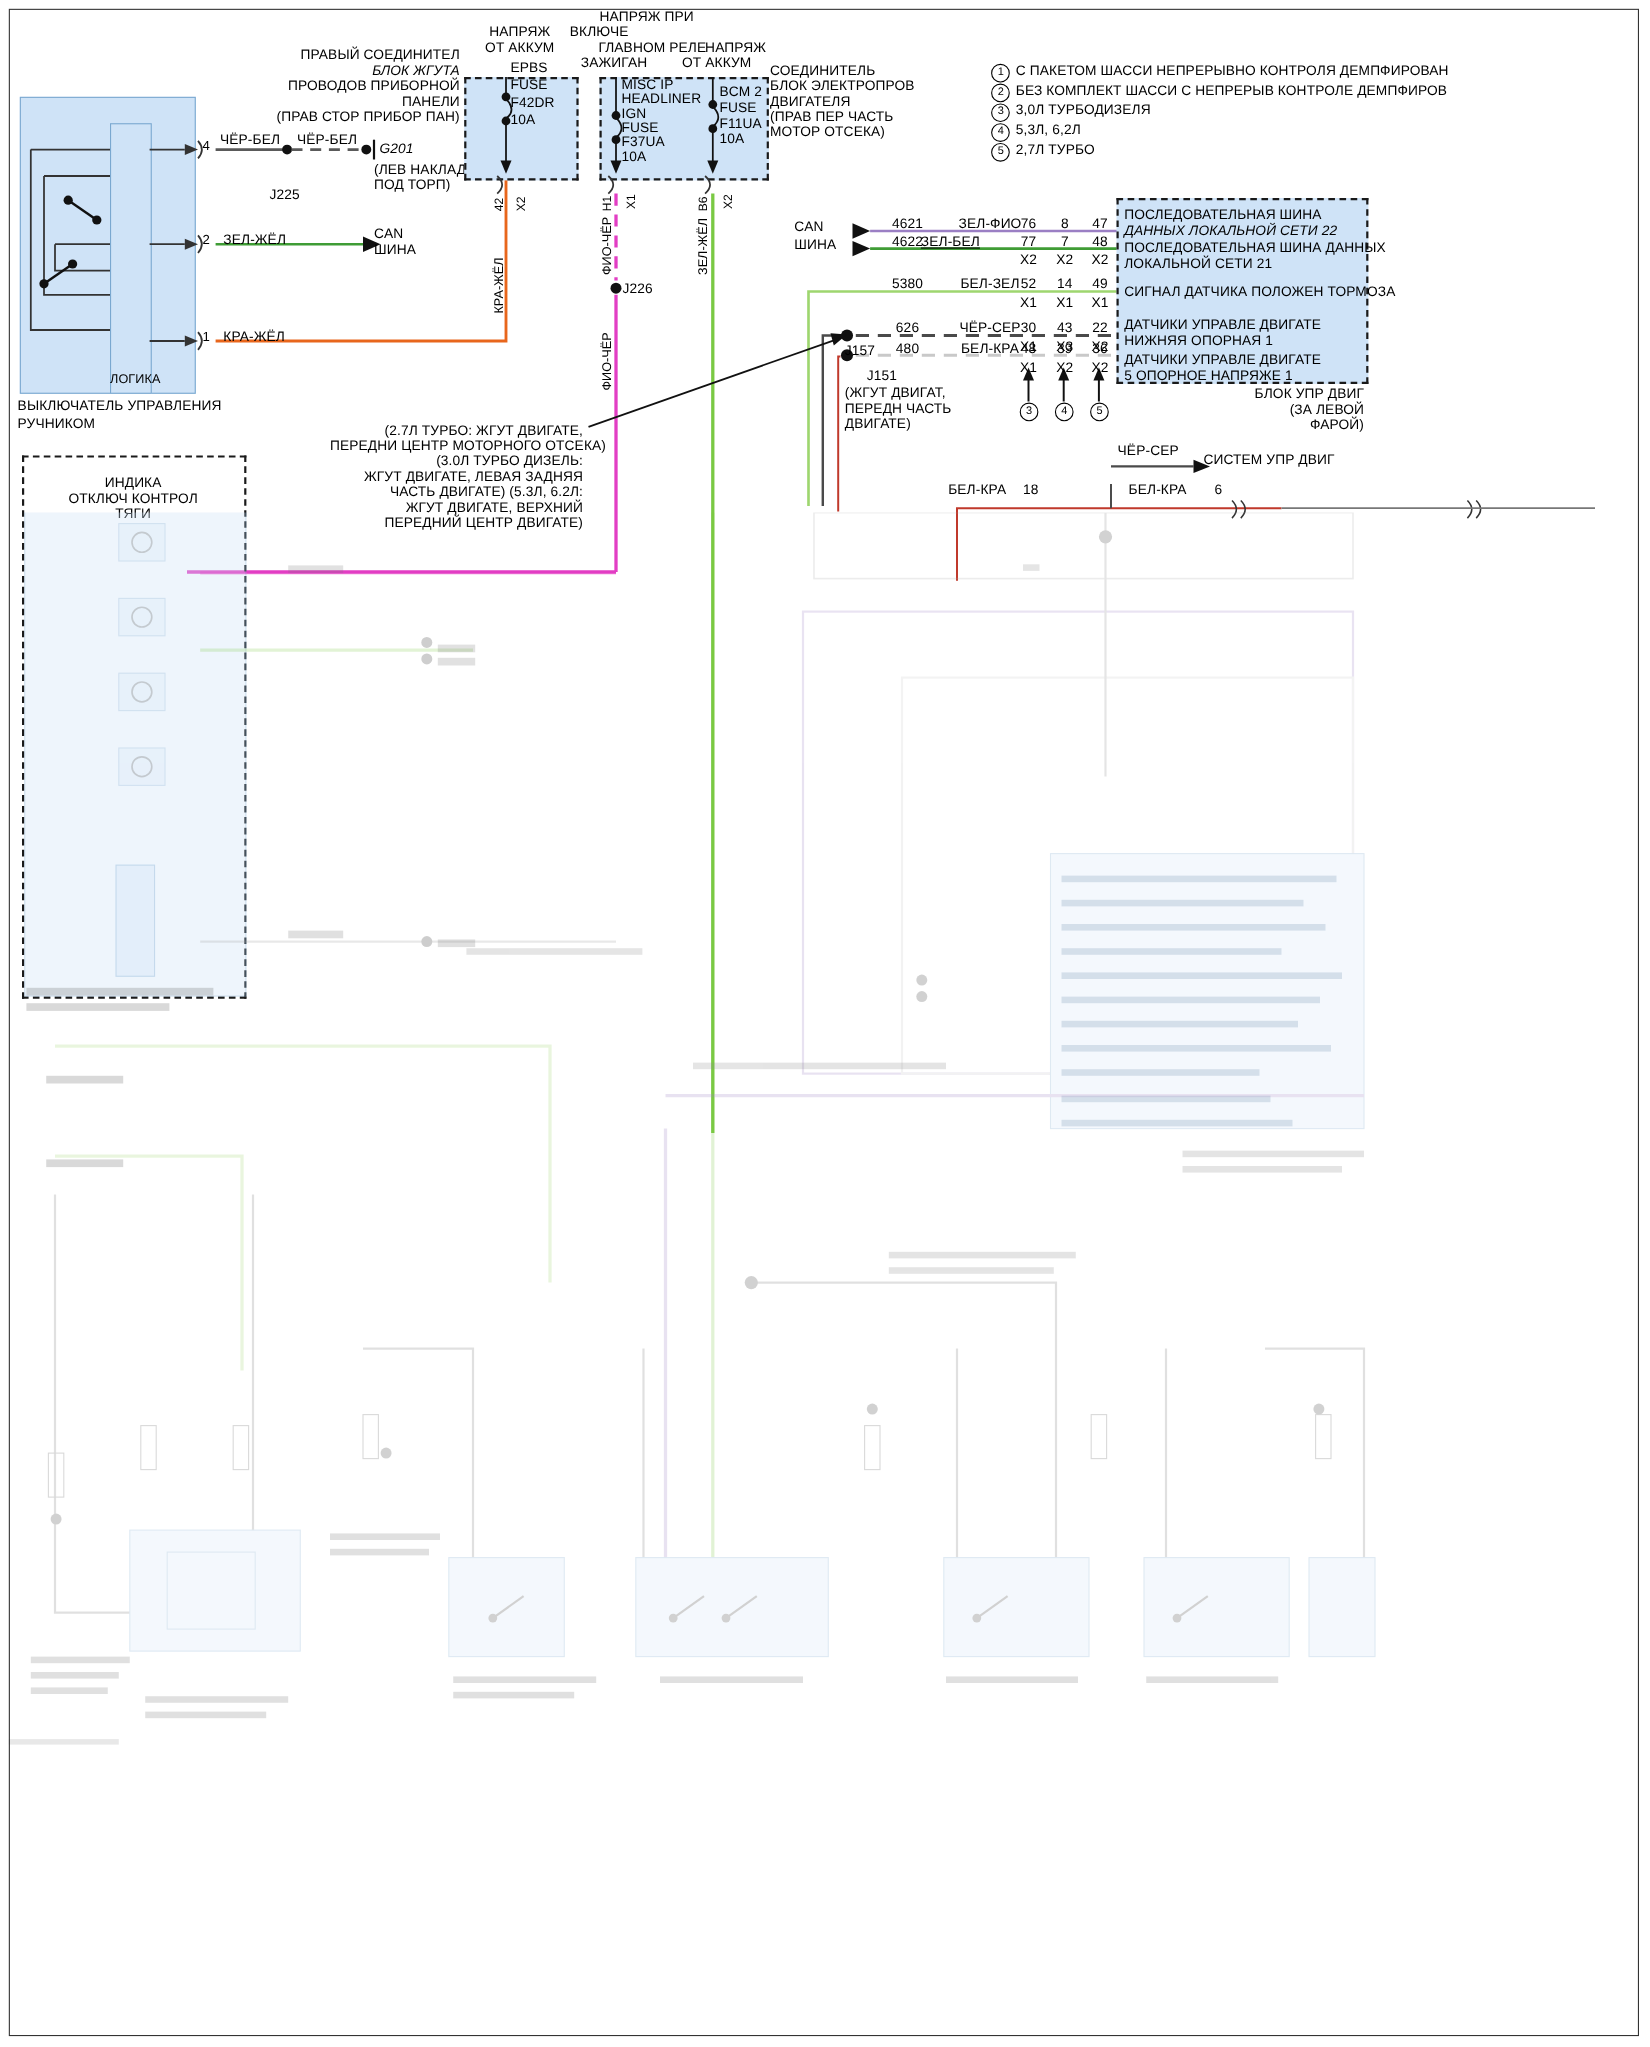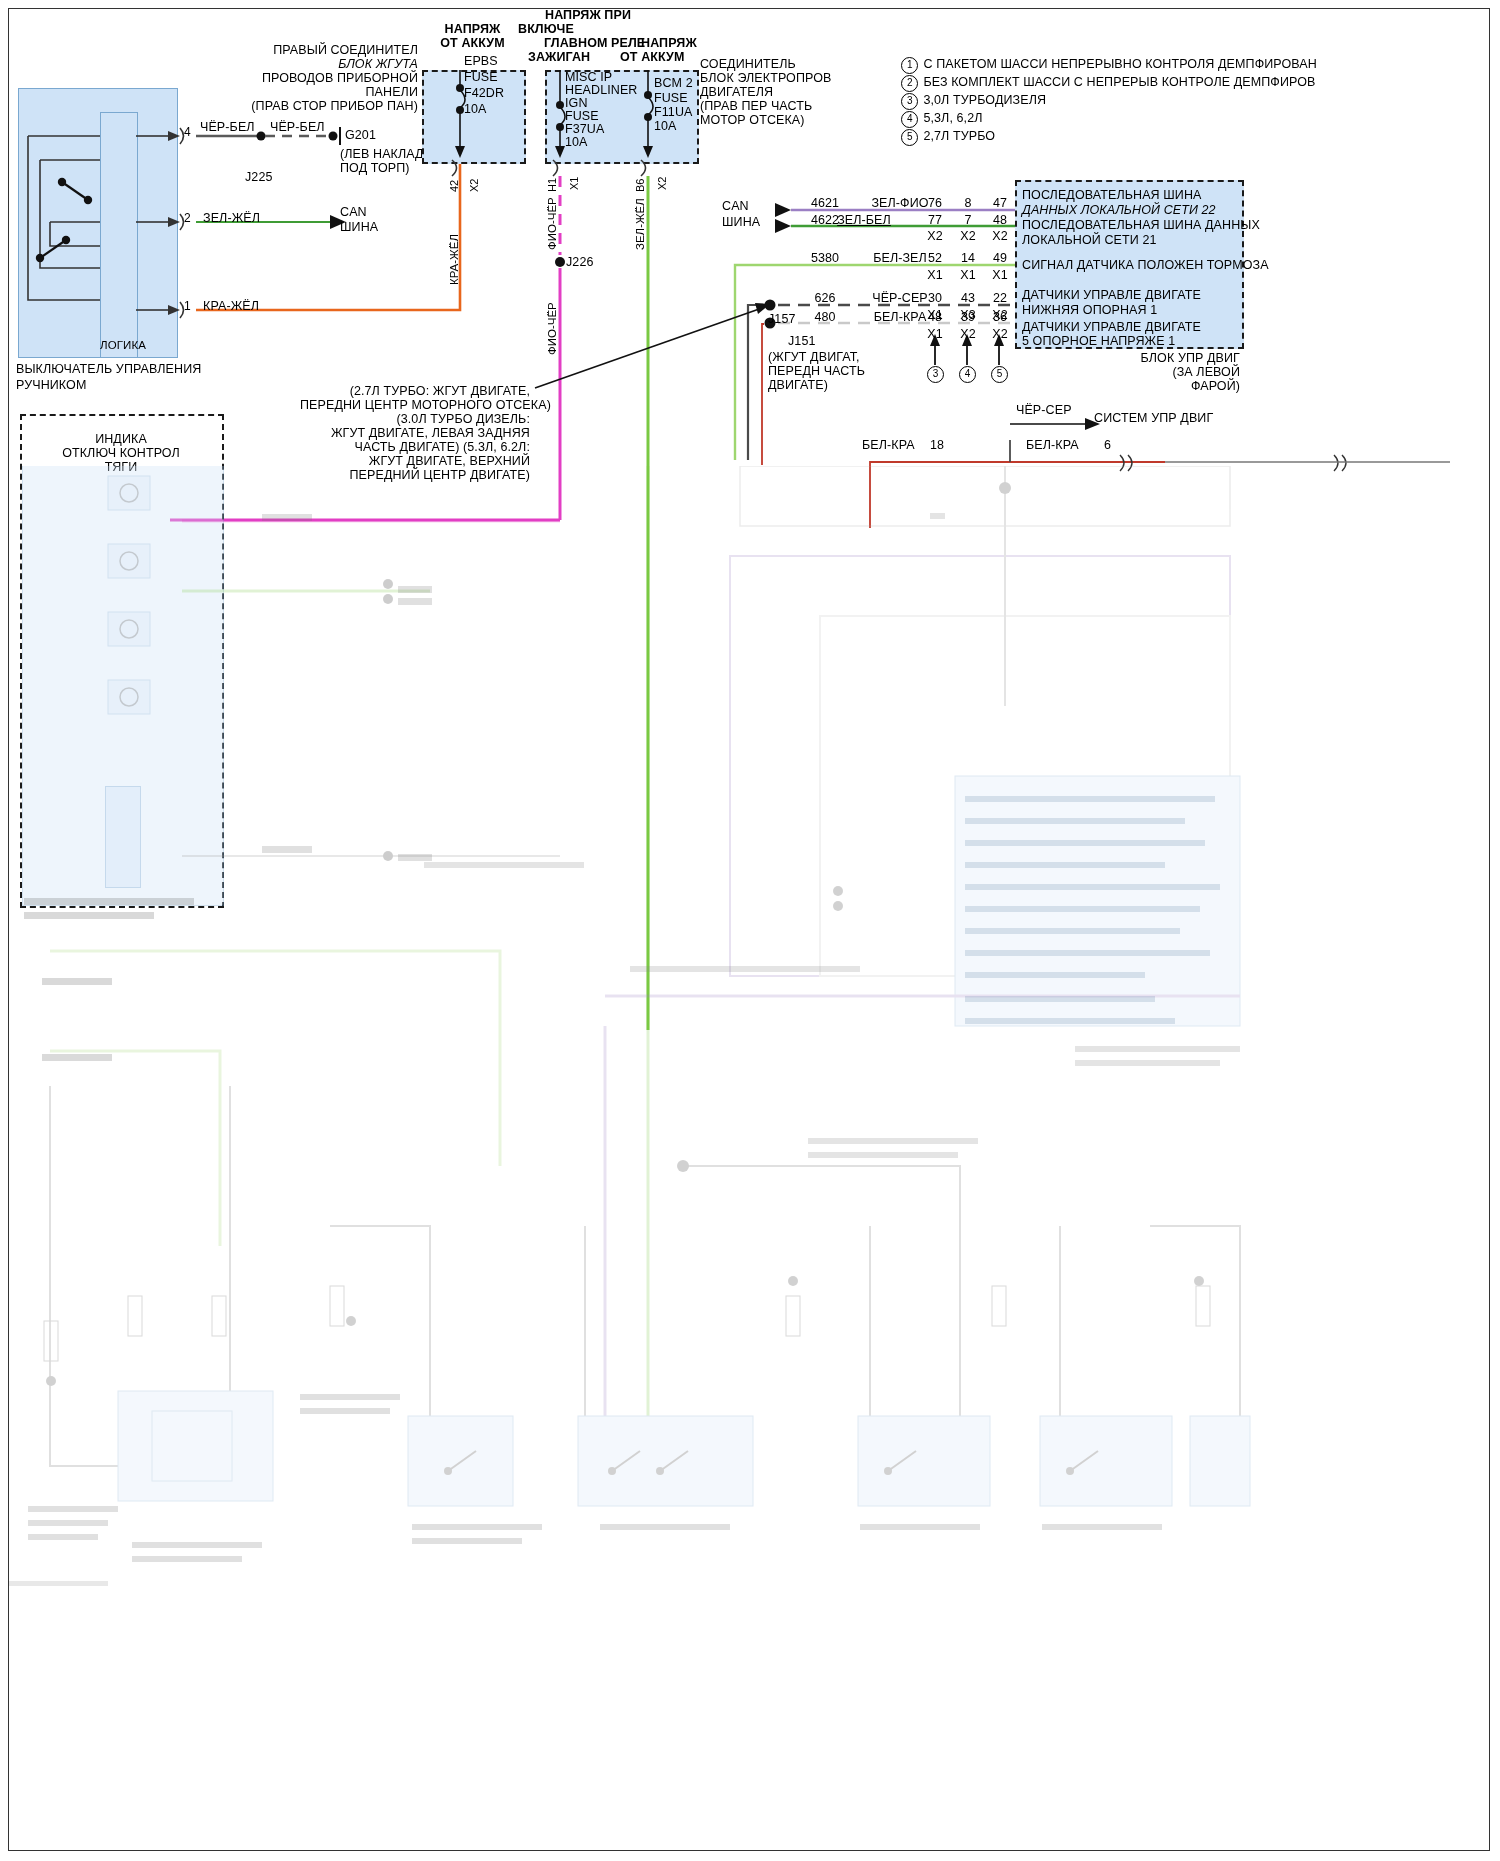--- a/index.html
+++ b/index.html
@@ -5,21 +5,21 @@
   html,body{margin:0;padding:0;background:#3a3a3a;}
   body{font-family:"Liberation Sans",sans-serif;}
   #page{position:relative;width:1500px;height:1861px;background:#ffffff;overflow:hidden;}
   
   #sheet{position:absolute;left:0;top:0;width:1500px;height:1861px;background:#fff;}
   .frame{position:absolute;border:1px solid #000;}
   .blue{position:absolute;background:#cfe3f7;border:1px solid #7aa8d0;}
   .dash{position:absolute;border:2px dashed #1a1a1a;background:#cfe3f7;}
   .dashnb{position:absolute;border:2px dashed #1a1a1a;background:transparent;}
   .t{position:absolute;font-size:12.5px;color:#000;line-height:14px;white-space:pre;letter-spacing:.1px;}
-  .t.b{font-weight:bold;}
+  .t.b{font-weight:normal;}
   .t.r{text-align:right;}
   .t.c{text-align:center;}
   .vert{position:absolute;font-size:12px;white-space:nowrap;transform-origin:0 0;transform:rotate(-90deg);}
   .onum{position:absolute;width:15px;height:15px;border:1.3px solid #000;border-radius:50%;
         text-align:center;line-height:13.5px;font-size:10px;}
   svg{position:absolute;left:0;top:0;overflow:visible;}
   .fade{opacity:.22;}
   .fade2{opacity:.35;}
 </style>
 </head>
@@ -69,21 +69,21 @@
     <path d="M196 310 H460 V160" stroke="#e8661c" stroke-width="2.6" fill="none"></path>
   </svg>
 
   <div class="t" style="left:184px;top:125px;font-size:12px;">4</div>
   <div class="t" style="left:184px;top:211px;font-size:12px;">2</div>
   <div class="t" style="left:184px;top:299px;font-size:12px;">1</div>
 
   <div class="t" style="left:200px;top:120px;">ЧЁР-БЕЛ</div>
   <div class="t" style="left:270px;top:120px;">ЧЁР-БЕЛ</div>
   <div class="t" style="left:245px;top:146px;margin-top:24px;">J225</div>
-  <div class="t" style="left:345px;top:128px;">G201</div>
+  <div class="t" style="left:345px;top:128px;font-style:italic;">G201</div>
   <div class="t" style="left:340px;top:147px;">(ЛЕВ НАКЛАД ПОРОГА</div>
   <div class="t" style="left:340px;top:161px;">ПОД ТОРП)</div>
 
   <div class="t" style="left:203px;top:211px;">ЗЕЛ-ЖЁЛ</div>
   <div class="t" style="left:340px;top:205px;">CAN</div>
   <div class="t" style="left:340px;top:220px;">ШИНА</div>
 
   <div class="t" style="left:203px;top:299px;">КРА-ЖЁЛ</div>
 
   <div class="t" style="left:16px;top:362px;">ВЫКЛЮЧАТЕЛЬ УПРАВЛЕНИЯ</div>

